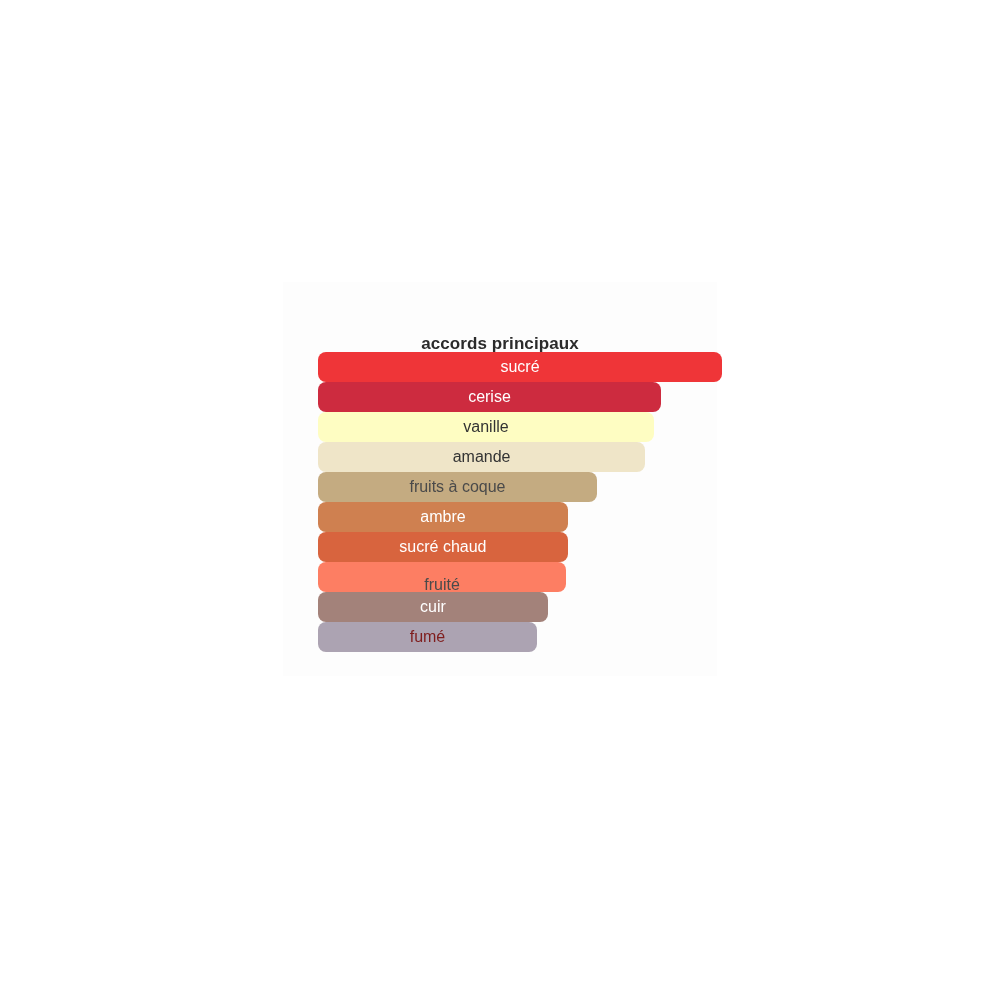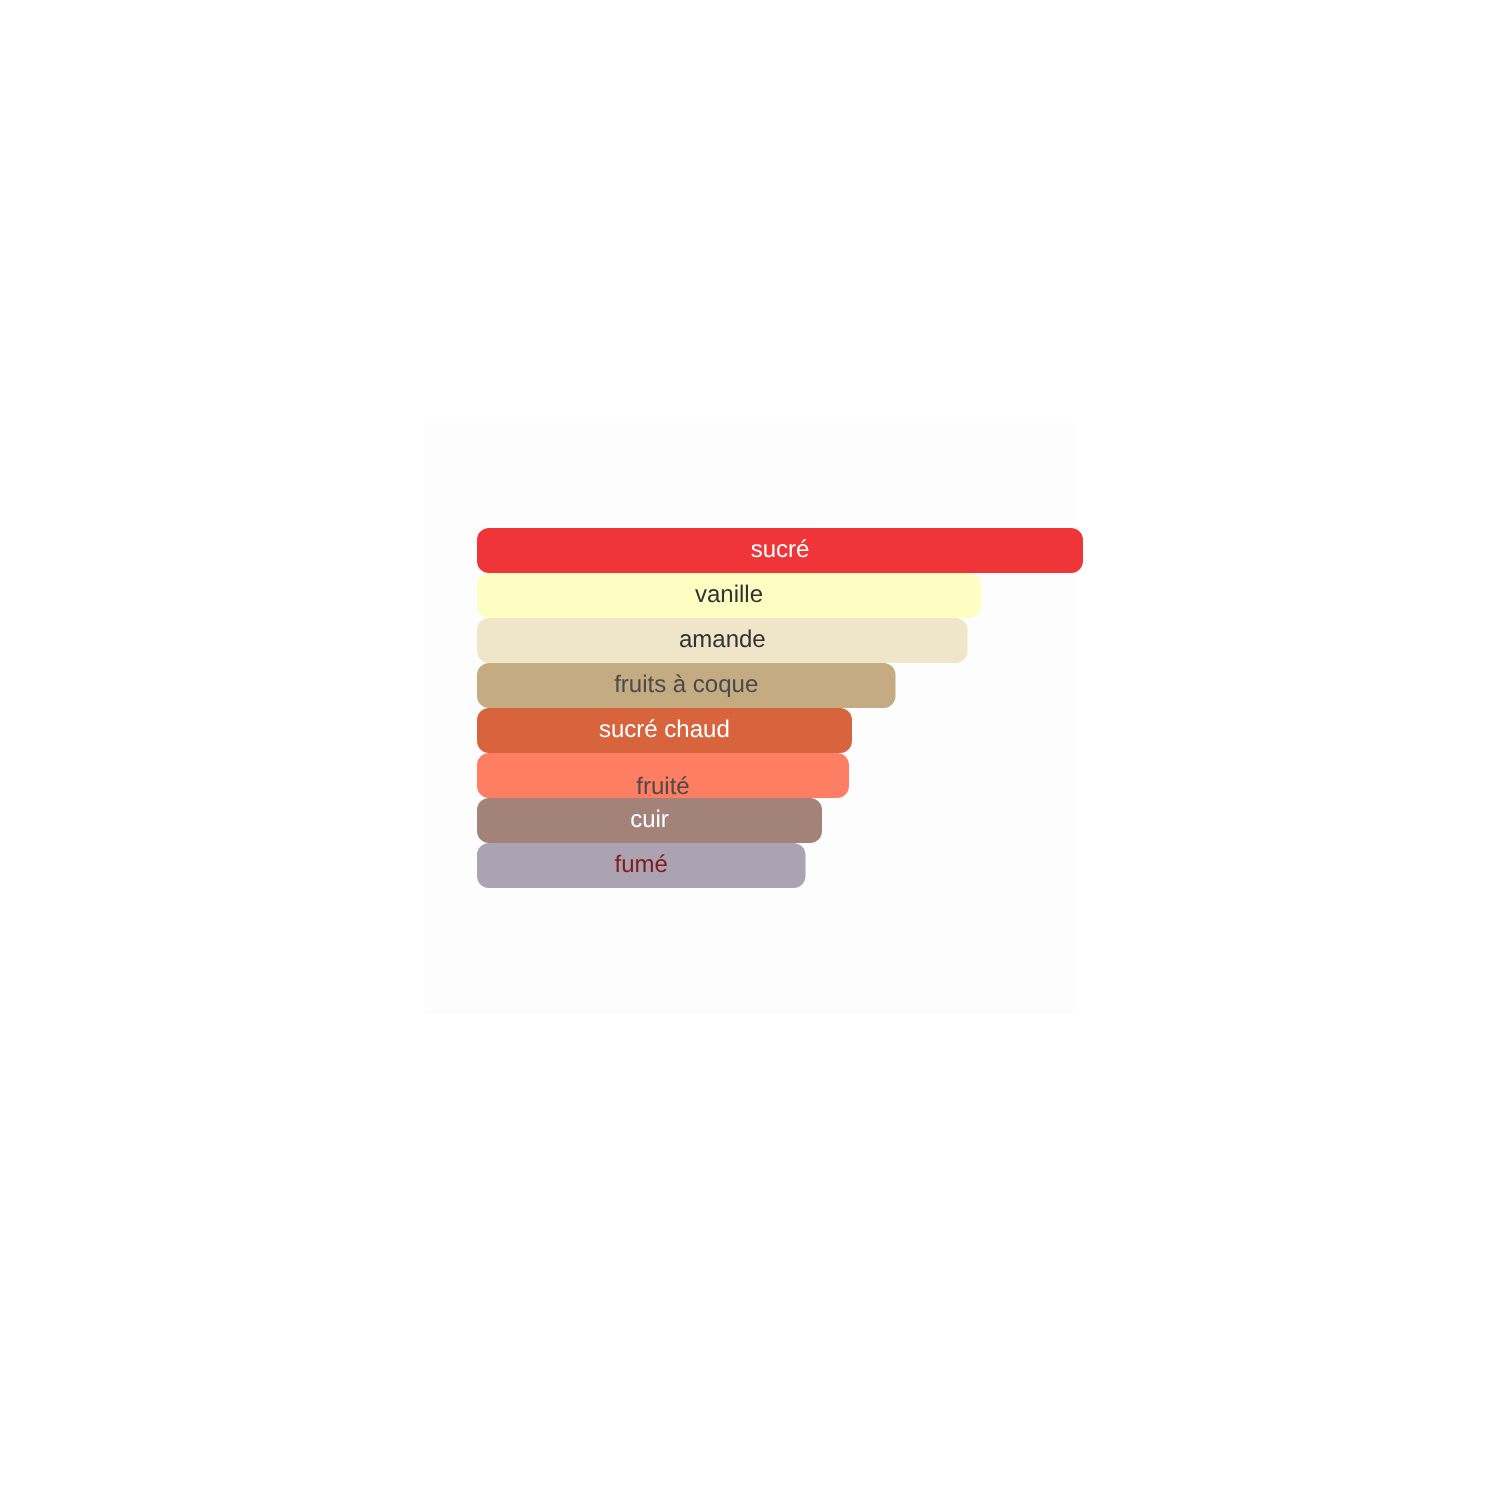--- a/index.html
+++ b/index.html
@@ -69,33 +69,40 @@
     padding-bottom: 1px;
   }
 </style>
 </head>
 <body>
 
 <div id="stage">
 
   <section id="accord-panel" style="background: rgb(253, 253, 253);">
 
+    <h2 id="chart-title">accords principaux</h2>
 
     <div id="bars">
         <div class="accord-bar" style="width: 404px; background: rgb(239, 53, 56);">
           <span class="accord-label" style="color: rgb(255, 255, 255);">sucré</span>
+        </div>
+        <div class="accord-bar" style="width: 342.976px; background: rgb(205, 43, 63);">
+          <span class="accord-label" style="color: rgb(255, 255, 255);">cerise</span>
         </div>
         <div class="accord-bar" style="width: 335.984px; background: rgb(254, 253, 194);">
           <span class="accord-label" style="color: rgb(51, 51, 51);">vanille</span>
         </div>
         <div class="accord-bar" style="width: 327.152px; background: rgb(239, 229, 200);">
           <span class="accord-label" style="color: rgb(51, 51, 51);">amande</span>
         </div>
         <div class="accord-bar" style="width: 278.944px; background: rgb(196, 171, 129);">
           <span class="accord-label" style="color: rgb(74, 74, 74);">fruits à coque</span>
+        </div>
+        <div class="accord-bar" style="width: 249.872px; background: rgb(207, 128, 80);">
+          <span class="accord-label" style="color: rgb(255, 255, 255);">ambre</span>
         </div>
         <div class="accord-bar" style="width: 249.872px; background: rgb(216, 100, 62);">
           <span class="accord-label" style="color: rgb(255, 255, 255);">sucré chaud</span>
         </div>
         <div class="accord-bar" style="width: 248.032px; background: rgb(253, 126, 99);">
           <span class="accord-label" style="color: rgb(74, 74, 74); margin-top: 16px;">fruité</span>
         </div>
         <div class="accord-bar" style="width: 230px; background: rgb(163, 130, 122);">
           <span class="accord-label" style="color: rgb(255, 255, 255);">cuir</span>
         </div>

